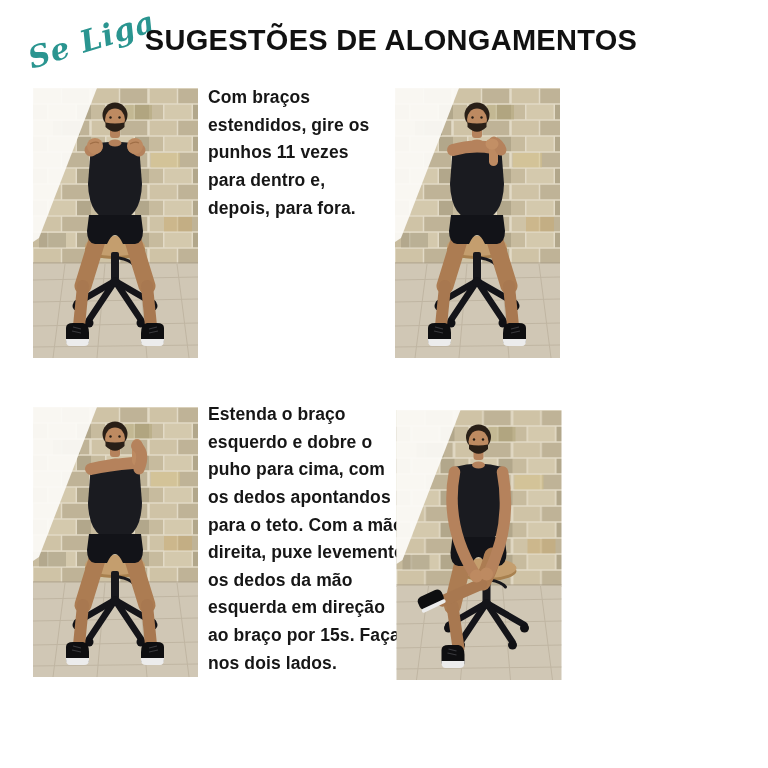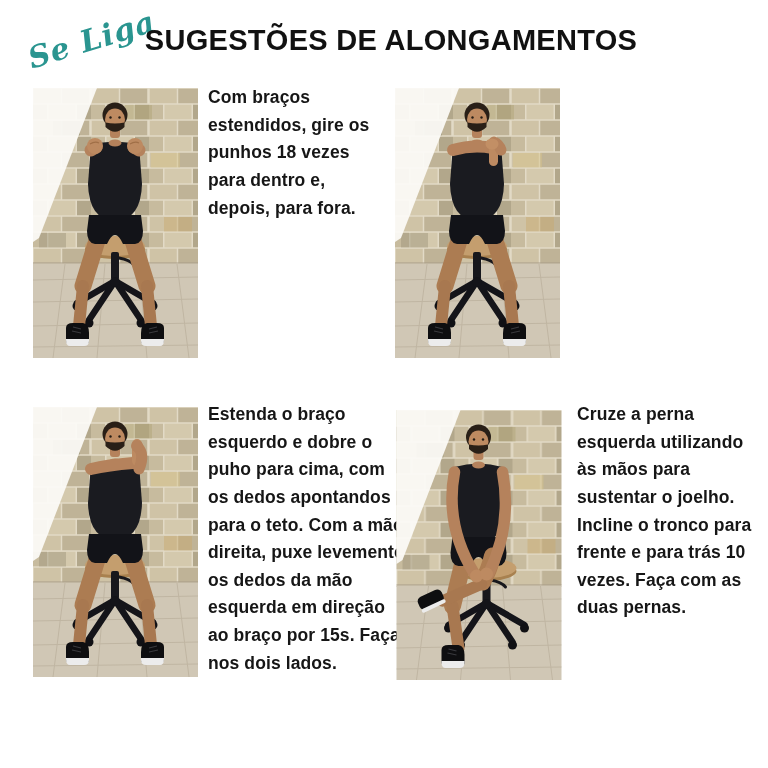--- a/index.html
+++ b/index.html
@@ -121,21 +121,21 @@
       <use href="#g-legs"></use>
       <use href="#g-body"></use>
     <g>
       <path d="M58,62 L63,59" stroke="#b5825c" stroke-width="13" stroke-linecap="round" fill="none"></path>
       <path d="M106,62 L101,59" stroke="#b5825c" stroke-width="13" stroke-linecap="round" fill="none"></path>
       <circle cx="62" cy="58" r="8" fill="#bd8a61"></circle>
       <circle cx="102" cy="58" r="8" fill="#bd8a61"></circle>
       <path d="M57,56 q5,-3 9,-1 M97,56 q5,-3 9,-1" stroke="#a06f47" stroke-width="1.2" fill="none"></path>
     </g>
   </svg>
-  <p class="caption c1">Com braços estendidos, gire os punhos 18 vezes para dentro e, depois, para fora.</p>
+  <p class="caption c1">Com braços estendidos, gire os punhos 11 vezes para dentro e, depois, para fora.</p>
 
   <svg class="photo p2" viewBox="0 0 165 270" role="img" aria-label="man-seated-on-stool-arm-extended-wrist-bent-down-pressed-by-other-hand">
     <use href="#g-bg"></use>
       <use href="#g-stool"></use>
       <use href="#g-legs"></use>
       <use href="#g-body"></use>
     <g>
       <path d="M58,62 Q78,56 98,60" stroke="#b5825c" stroke-width="12" stroke-linecap="round" fill="none"></path>
       <rect x="94" y="58" width="9" height="20" rx="4.5" fill="#bd8a61"></rect>
       <path d="M106,62 Q104,56 99,54" stroke="#b5825c" stroke-width="11" stroke-linecap="round" fill="none"></path>
@@ -170,15 +170,14 @@
       <g transform="translate(36,191) rotate(-25)">
         <rect x="-14" y="-9" width="26" height="14" rx="5" fill="#0e0e10"></rect>
         <rect x="-14" y="3" width="26" height="4" rx="2" fill="#ececec"></rect>
       </g>
       <path d="M58,62 Q48,115 78,164" stroke="#b5825c" stroke-width="11.5" stroke-linecap="round" fill="none"></path>
       <path d="M106,62 Q116,115 92,164" stroke="#b5825c" stroke-width="11.5" stroke-linecap="round" fill="none"></path>
       <circle cx="80" cy="166" r="6.5" fill="#bd8a61"></circle>
       <circle cx="90" cy="164" r="6.5" fill="#bd8a61"></circle>
     </g>
   </svg>
-  <p class="caption c4">Cruze a perna esquerda utilizando às mãos para sustentar o joelho. Incline o tronco para frente e para trás 10 vezes. Faça com as duas pernas.</p>
 
 </div>
 
 </body></html>

